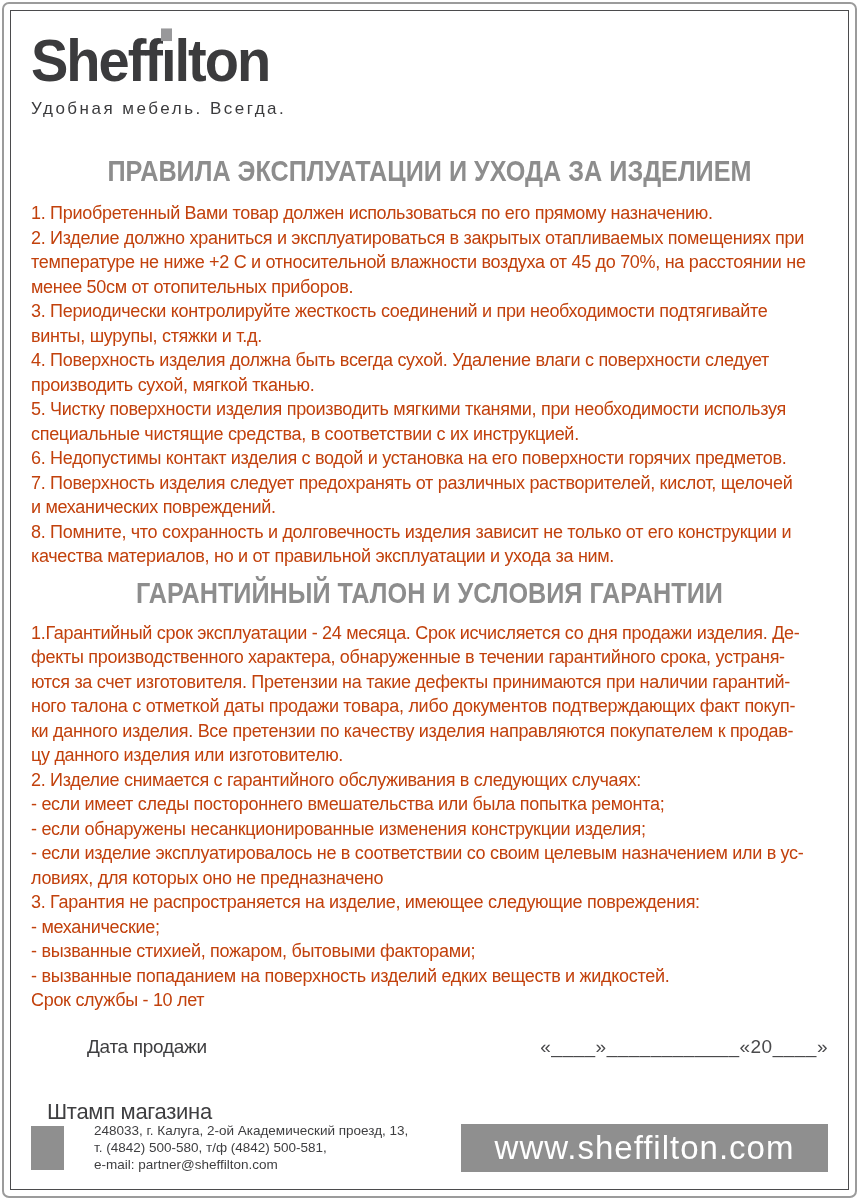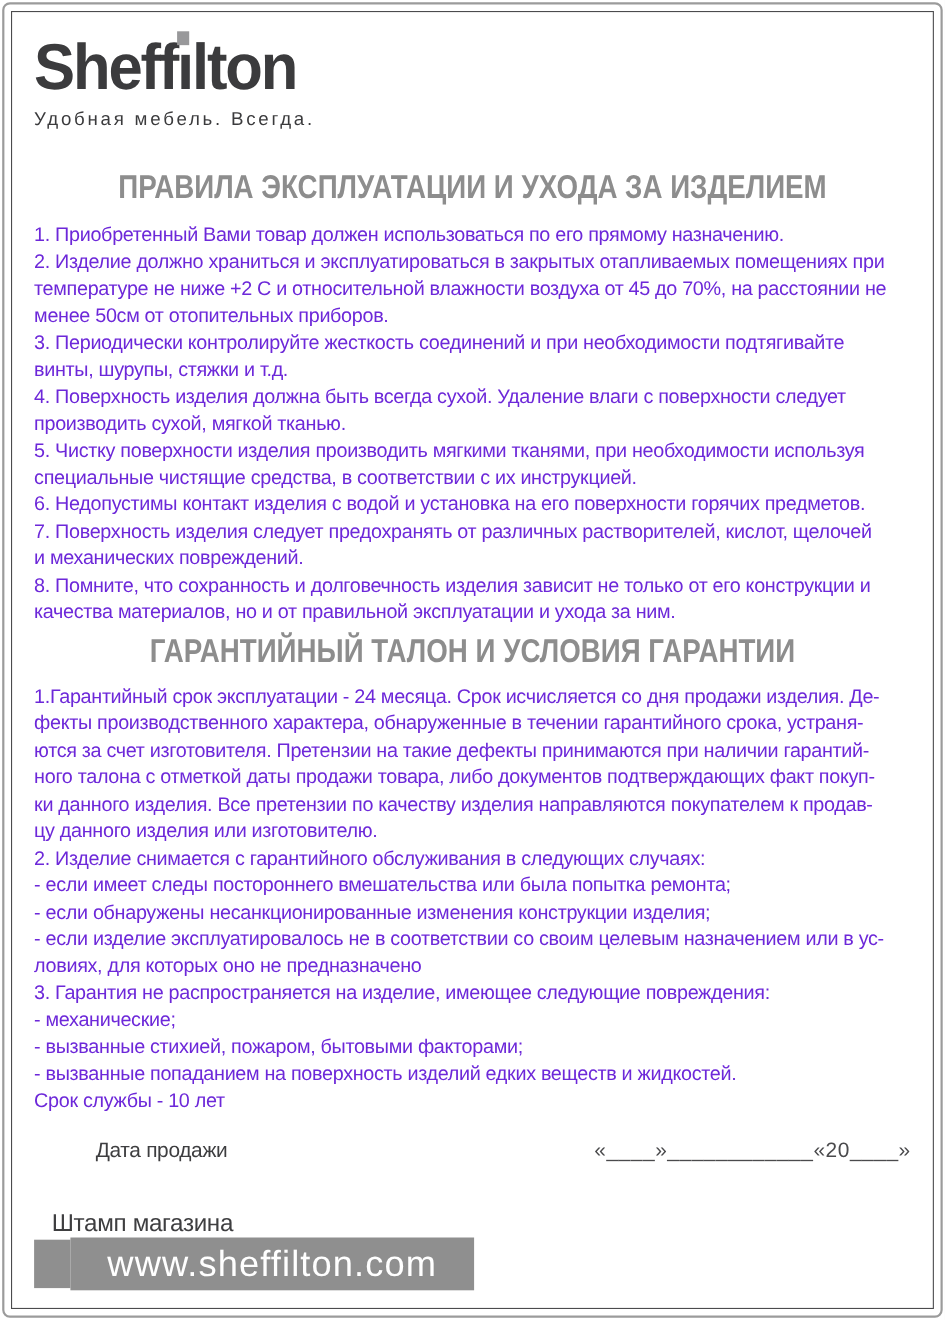--- a/index.html
+++ b/index.html
@@ -51,21 +51,21 @@
     color:#8d8d8d;text-align:center;white-space:nowrap;
     transform:scaleX(0.84);transform-origin:50% 50%;
   }
   .sec-title.second{margin-top:7px;}
   
   .textblock{
     margin-top:13px;
     font-size:18px;line-height:24.5px;
     letter-spacing:-0.3px;
     white-space:pre-line;
-    color:#6d28d9;
+    color:#c2410c;
   }
   .textblock.warranty{margin-top:11px;}
   
   .sale-row{
     display:flex;justify-content:space-between;align-items:baseline;
     margin-top:22px;padding-left:16px;
     font-size:19px;line-height:24px;
   }
   .date-label{font-weight:400;letter-spacing:-0.3px;margin-left:40px;}
   .date-blank{letter-spacing:0.5px;color:#4a4a4c;}
@@ -146,19 +146,22 @@
 
     <div class="sale-row">
       <span class="date-label">Дата продажи</span>
       <span class="date-blank">«____»____________«20____»</span>
     </div>
 
     <div class="stamp">Штамп магазина</div>
 
     <div class="footer">
       <div class="footer-square"></div>
+      <div class="footer-address">248033, г. Калуга, 2-ой Академический проезд, 13,
+т. (4842) 500-580, т/ф (4842) 500-581,
+e-mail: partner@sheffilton.com</div>
       <div class="website-bar">
         <span>www.sheffilton.com</span>
       </div>
     </div>
 
   </div>
 </div>
 
 </body></html>

